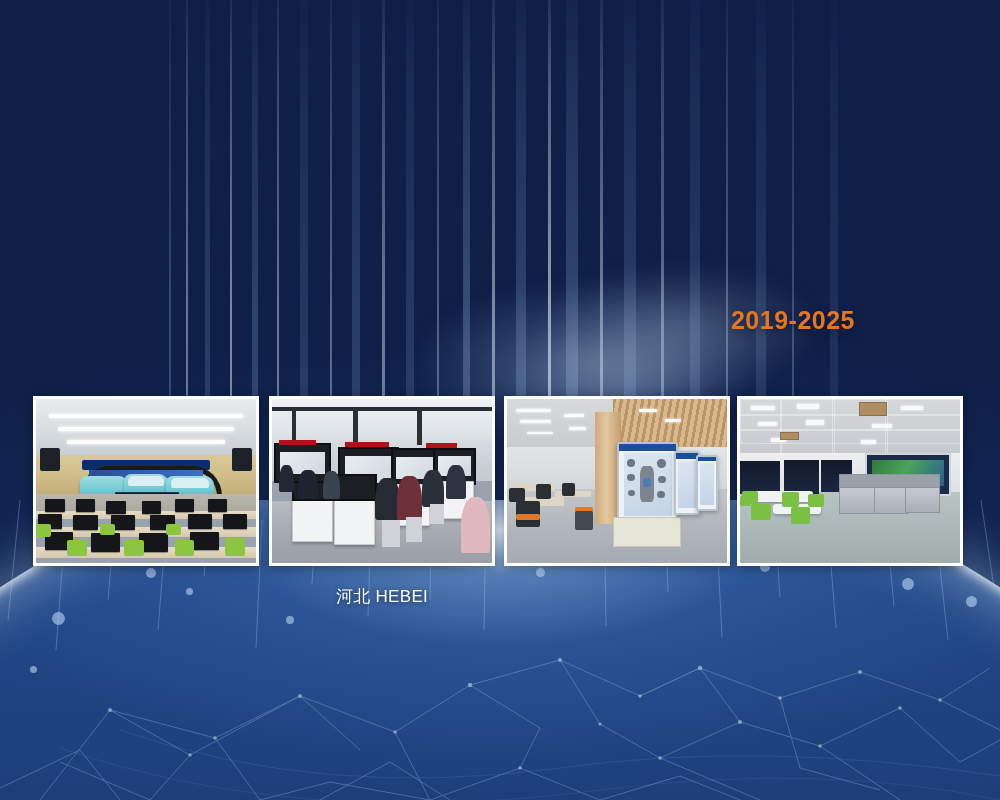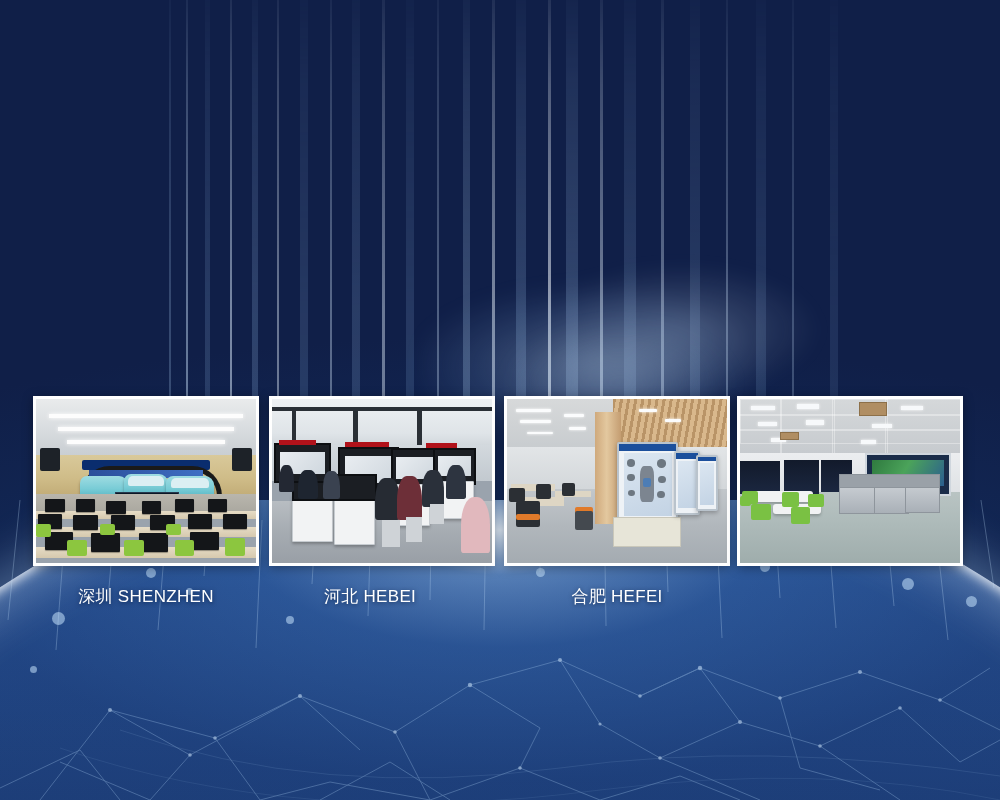--- a/index.html
+++ b/index.html
@@ -292,20 +292,21 @@
       <span class="dot" style="left:806px;top:20px;width:8px;height:8px;"></span>
       <span class="dot" style="left:862px;top:44px;width:7px;height:7px;"></span>
       <span class="dot" style="left:902px;top:78px;width:12px;height:12px;"></span>
       <span class="dot" style="left:942px;top:52px;width:9px;height:9px;"></span>
       <span class="dot" style="left:966px;top:96px;width:11px;height:11px;"></span>
       <span class="dot" style="left:30px;top:166px;width:7px;height:7px;"></span>
       <span class="dot" style="left:286px;top:116px;width:8px;height:8px;"></span>
     </div>
   </div>
 
+  <div class="years">2019-2025</div>
 
   <div class="gallery">
 
     <div class="photo-frame" style="left:33px;">
       <div class="photo">
         <div class="p1-ceiling"></div>
         <div class="p1-lightbar" style="left:6%;top:9%;width:88%;"></div>
         <div class="p1-lightbar" style="left:10%;top:17%;width:80%;"></div>
         <div class="p1-lightbar" style="left:14%;top:25%;width:72%;"></div>
         <div class="p1-wall"></div>
@@ -344,21 +345,20 @@
         <div class="p1-mon" style="left:70%;top:81%;width:13%;height:11%;"></div>
         <div class="p1-chair" style="left:0%;top:76%;width:7%;height:8%;"></div>
         <div class="p1-chair" style="left:14%;top:86%;width:9%;height:10%;"></div>
         <div class="p1-chair" style="left:40%;top:86%;width:9%;height:10%;"></div>
         <div class="p1-chair" style="left:63%;top:86%;width:9%;height:10%;"></div>
         <div class="p1-chair" style="left:86%;top:85%;width:9%;height:11%;"></div>
         <div class="p1-chair" style="left:29%;top:76%;width:7%;height:7%;"></div>
         <div class="p1-chair" style="left:59%;top:76%;width:7%;height:7%;"></div>
       </div>
     </div>
-    <div class="caption" style="left:33px;">深圳  SHENZHEN</div>
 
     <div class="photo-frame" style="left:269px;">
       <div class="photo">
         <div class="p2-ceil"></div>
         <div class="p2-beam" style="left:0;top:5%;width:100%;height:2.5%;"></div>
         <div class="p2-beam" style="left:9%;top:5%;width:2%;height:34%;"></div>
         <div class="p2-beam" style="left:37%;top:5%;width:2%;height:30%;"></div>
         <div class="p2-beam" style="left:66%;top:5%;width:2%;height:28%;"></div>
         <div class="p2-back"></div>
         <div class="p2-floor"></div>
@@ -389,21 +389,21 @@
         <div class="p2-person" style="left:47%;top:48%;width:11%;height:26%;background:#262b33;"></div>
         <div class="p2-person" style="left:57%;top:47%;width:11%;height:27%;background:#6d2f38;"></div>
         <div class="p2-person" style="left:68%;top:43%;width:10%;height:23%;background:#2a303a;"></div>
         <div class="p2-person" style="left:79%;top:40%;width:9%;height:21%;background:#2d3440;"></div>
         <div class="p2-person" style="left:86%;top:60%;width:13%;height:34%;background:#e1b8bd;border-radius:45% 45% 10% 10%/50% 50% 6% 6%;"></div>
         <div class="p2-stool" style="left:50%;top:74%;width:8%;height:16%;"></div>
         <div class="p2-stool" style="left:61%;top:72%;width:7%;height:15%;"></div>
         <div class="p2-stool" style="left:72%;top:64%;width:6%;height:12%;"></div>
       </div>
     </div>
-    <div class="caption" style="left:257px;">河北  HEBEI</div>
+    <div class="caption" style="left:269px;">河北  HEBEI</div>
 
     <div class="photo-frame" style="left:504px;">
       <div class="photo">
         <div class="p3-ceil"></div>
         <div class="p3-slats"></div>
         <div class="p3-light" style="left:4%;top:6%;width:16%;height:2%;"></div>
         <div class="p3-light" style="left:6%;top:13%;width:14%;height:1.8%;"></div>
         <div class="p3-light" style="left:9%;top:20%;width:12%;height:1.6%;"></div>
         <div class="p3-light" style="left:26%;top:9%;width:9%;height:2%;"></div>
         <div class="p3-light" style="left:28%;top:17%;width:8%;height:1.8%;"></div>
@@ -439,21 +439,20 @@
         <div class="p3-cab" style="left:76%;top:32%;width:10%;height:36%;">
             <div class="p3-cabhdr"></div>
             <div class="p3-cabimg"></div>
           </div>
         <div class="p3-cab" style="left:86%;top:34%;width:8%;height:32%;">
             <div class="p3-cabhdr"></div>
             <div class="p3-cabimg"></div>
           </div>
       </div>
     </div>
-    <div class="caption" style="left:504px;">合肥  HEFEI</div>
 
     <div class="photo-frame" style="left:737px;">
       <div class="photo">
         <div class="p4-ceil"></div>
         <div class="p4-tile" style="left:0;top:0;width:100%;height:9%;"></div>
         <div class="p4-tile" style="left:0;top:9%;width:100%;height:9%;"></div>
         <div class="p4-tile" style="left:0;top:18%;width:100%;height:8%;"></div>
         <div class="p4-tile" style="left:18%;top:0;width:0.4%;height:33%;"></div>
         <div class="p4-tile" style="left:42%;top:0;width:0.4%;height:33%;"></div>
         <div class="p4-tile" style="left:66%;top:0;width:0.4%;height:33%;"></div>

